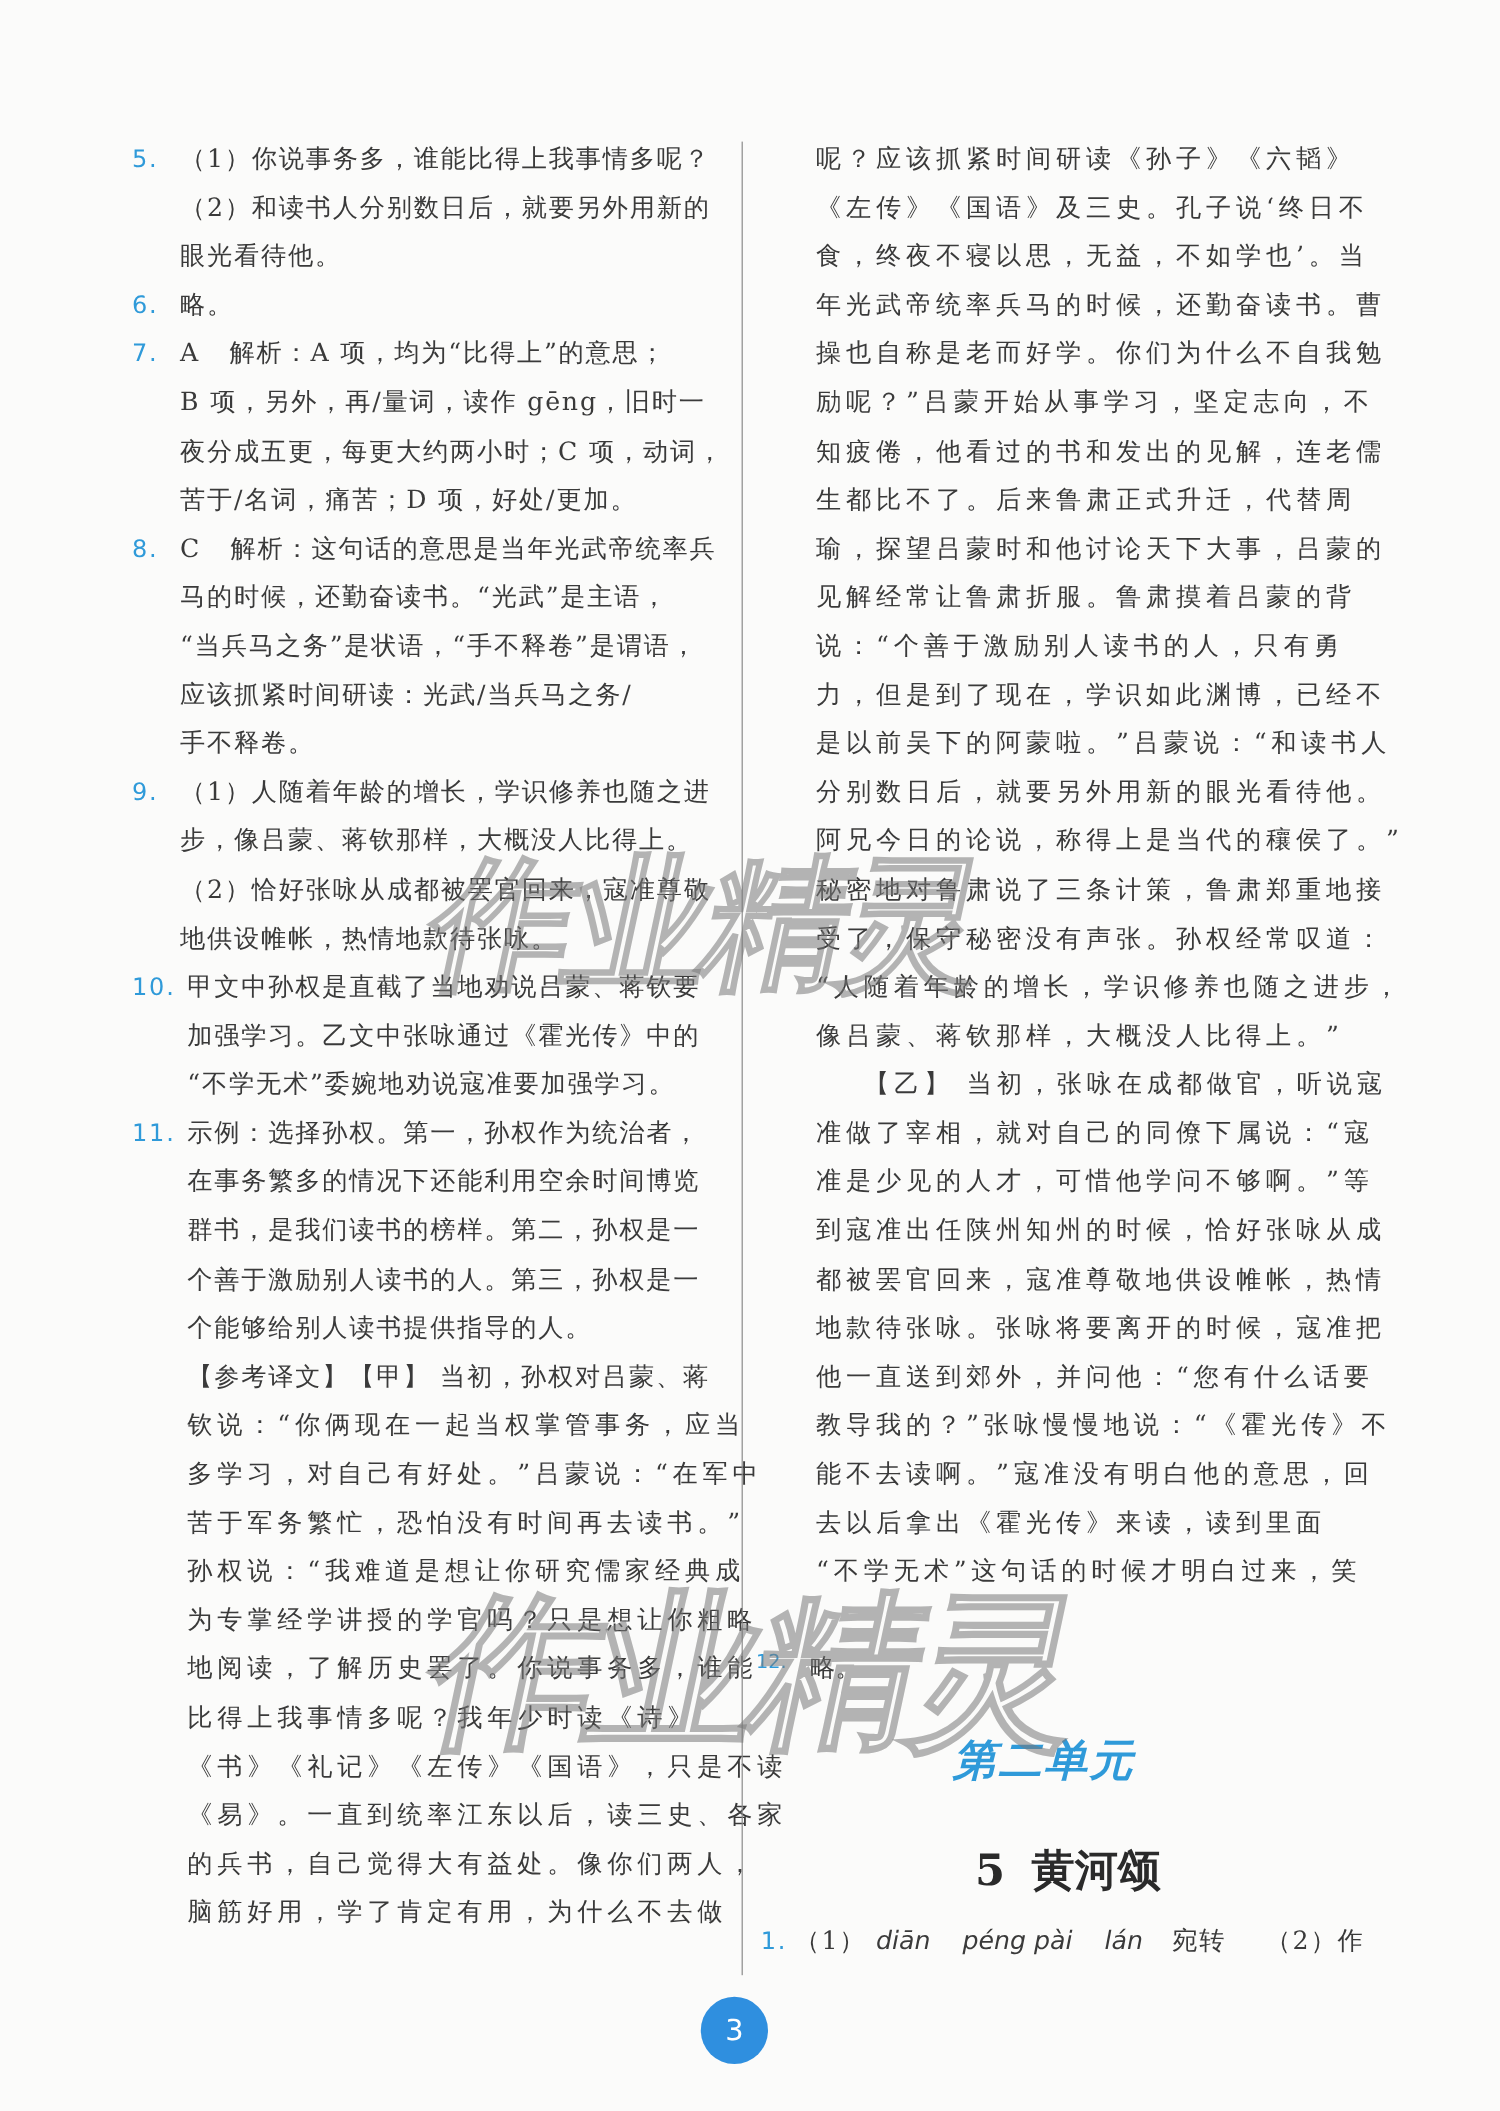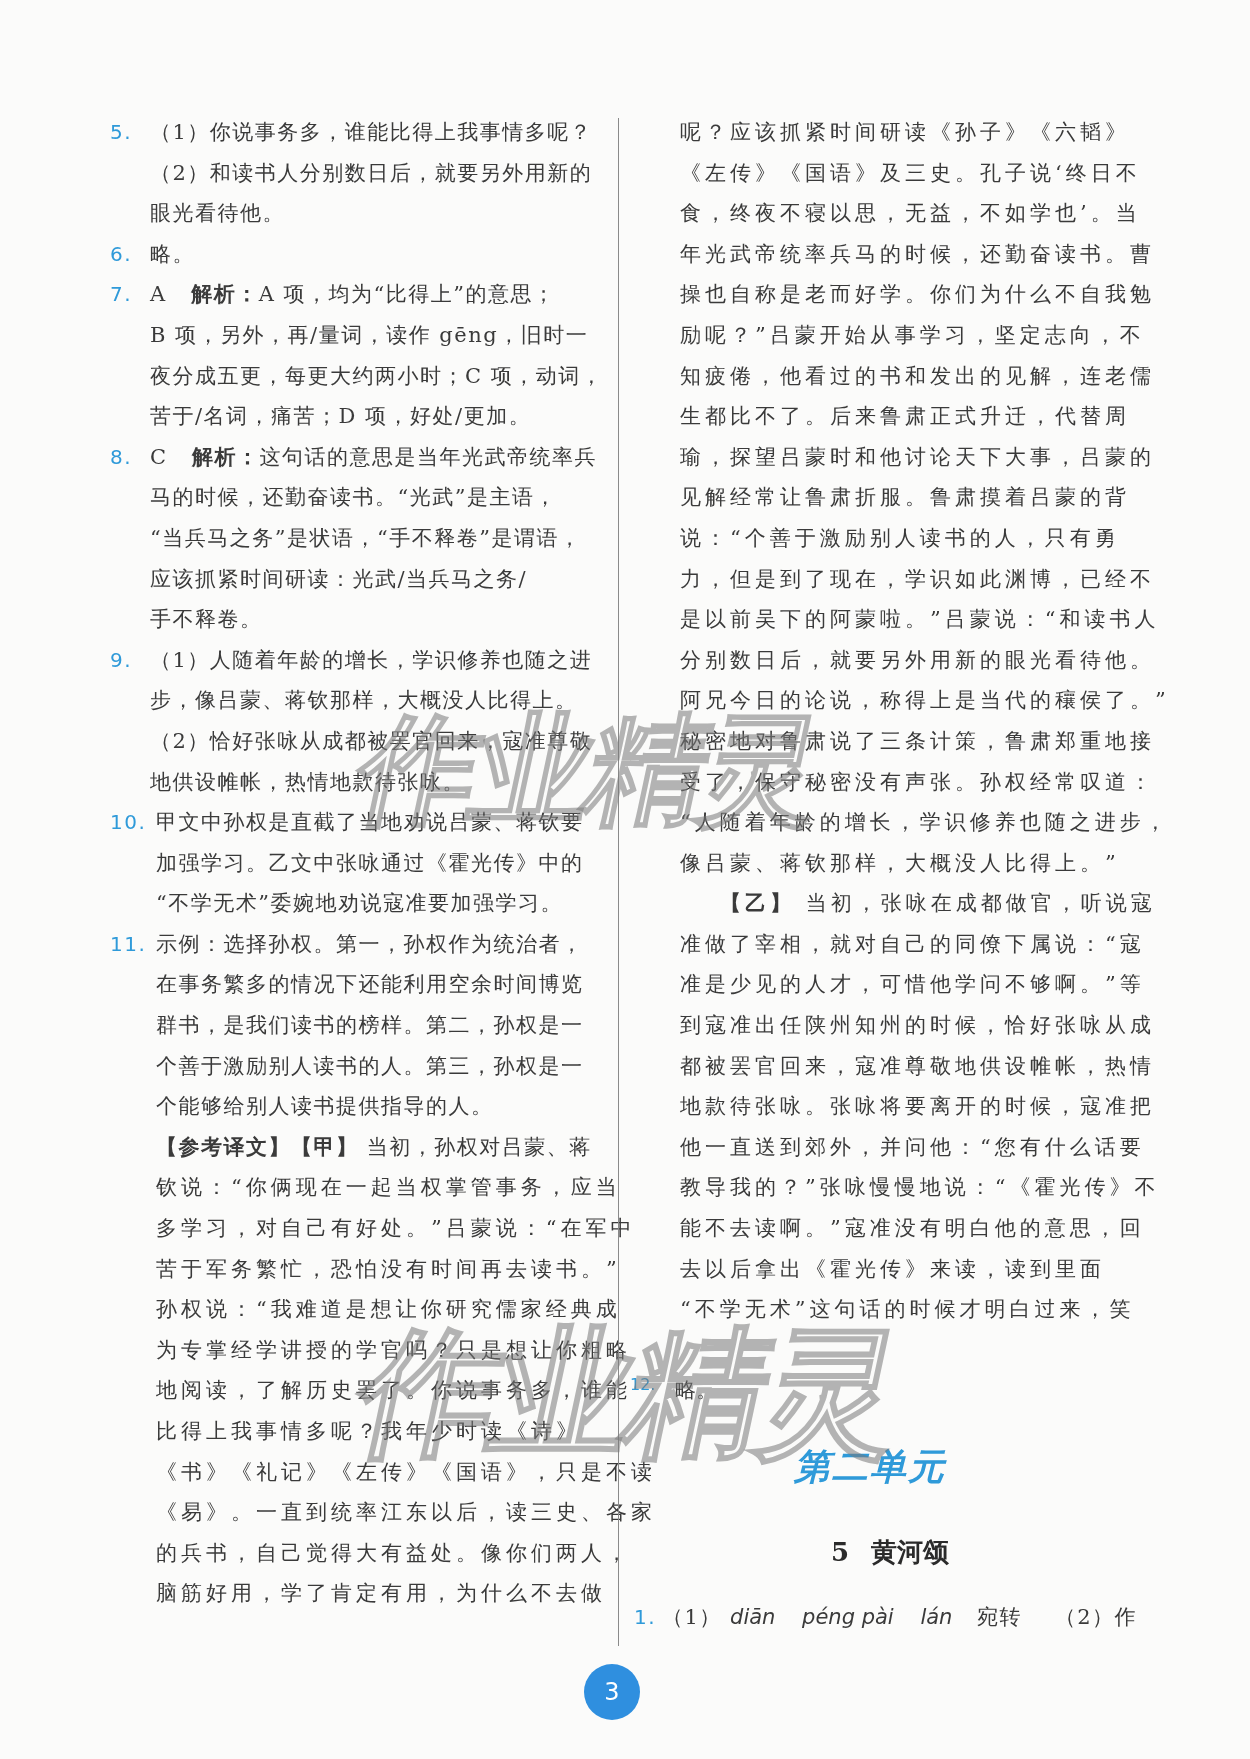--- a/index.html
+++ b/index.html
@@ -28,30 +28,30 @@
   .line.kai { font-family: "DejaVu Serif", "Liberation Serif", serif; letter-spacing: 4px; }
   .num {
     position: absolute; left: -6px;
     color: #2f9ad9;
     font-family: "DejaVu Sans", "Liberation Sans", sans-serif;
     font-size: 20px;
   }
   .num2 { left: -6px; }
   .indent1 { padding-left: 34px; }
   .indent2 { padding-left: 40px; }
-  .bold { font-weight: bold; font-family: "DejaVu Sans", "Liberation Sans", sans-serif; }
+  .bold { font-weight: normal; font-family: "DejaVu Sans", "Liberation Sans", sans-serif; }
   .pinyin { font-family: "DejaVu Sans", "Liberation Sans", sans-serif; letter-spacing: 0; }
   .unit-title {
     position: absolute; left: 780px; top: 1443px; width: 180px; text-align: center;
     color: #2f9ad9; font-size: 36px; font-weight: bold;
     font-family: "DejaVu Sans", "Liberation Sans", sans-serif; letter-spacing: 2px; font-style: italic;
   }
   .lesson-title {
     position: absolute; left: 780px; top: 1535px; width: 220px; text-align: center;
-    font-size: 26px; font-weight: bold; color: #2a2a2a;
+    font-size: 36px; font-weight: bold; color: #2a2a2a;
     font-family: "DejaVu Sans", "Liberation Sans", sans-serif;
   }
   .lesson-title .ln { font-family: "DejaVu Serif", "Liberation Serif", serif; margin-right: 22px; }
   .page-badge {
     position: absolute; left: 584px; top: 1664px; width: 56px; height: 56px;
     border-radius: 50%; background: #2f8fdf; color: #fff;
     font-family: "DejaVu Sans", "Liberation Sans", sans-serif; font-size: 24px;
     text-align: center; line-height: 56px;
   }
   .watermark {

